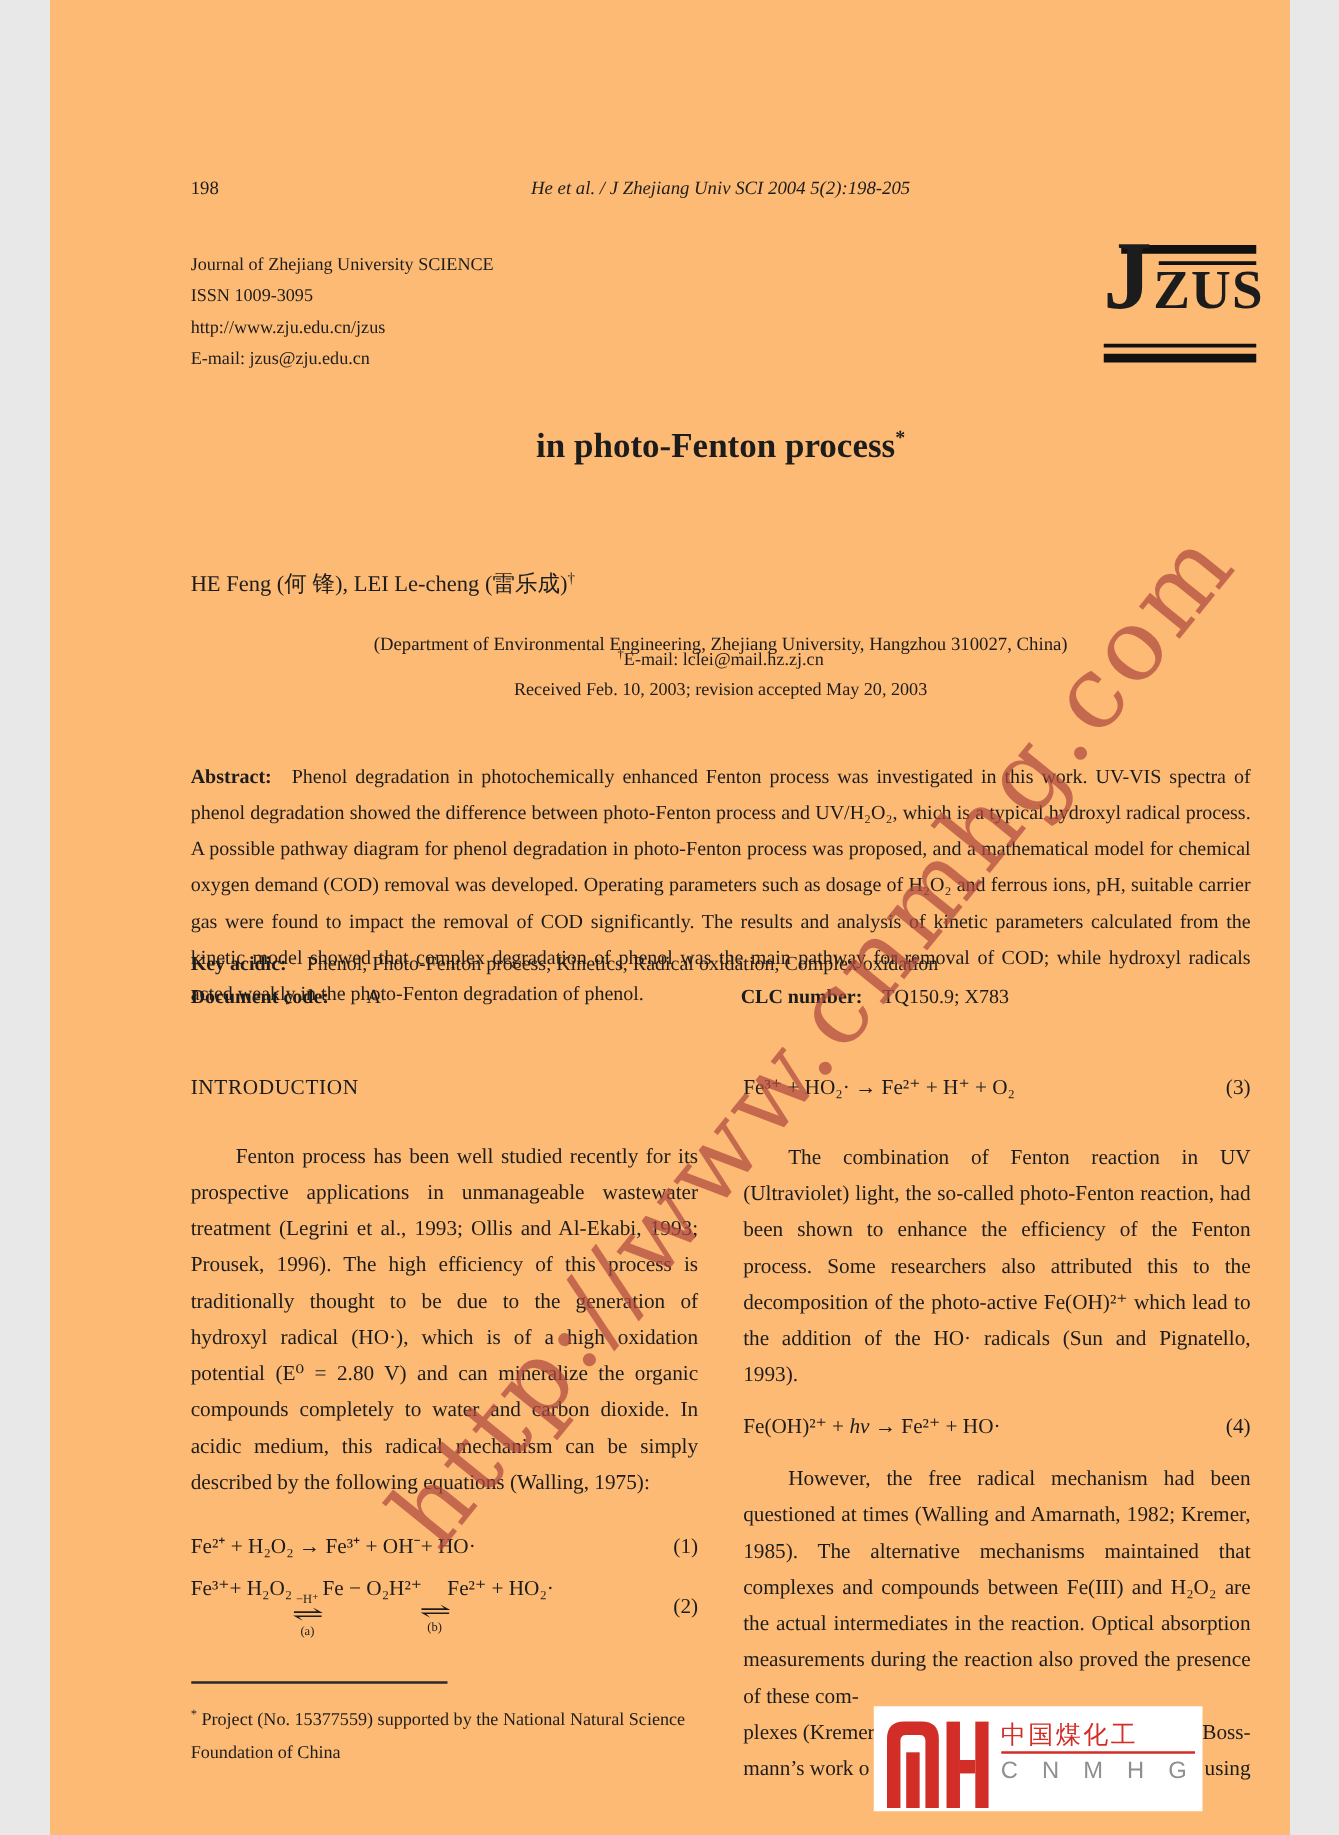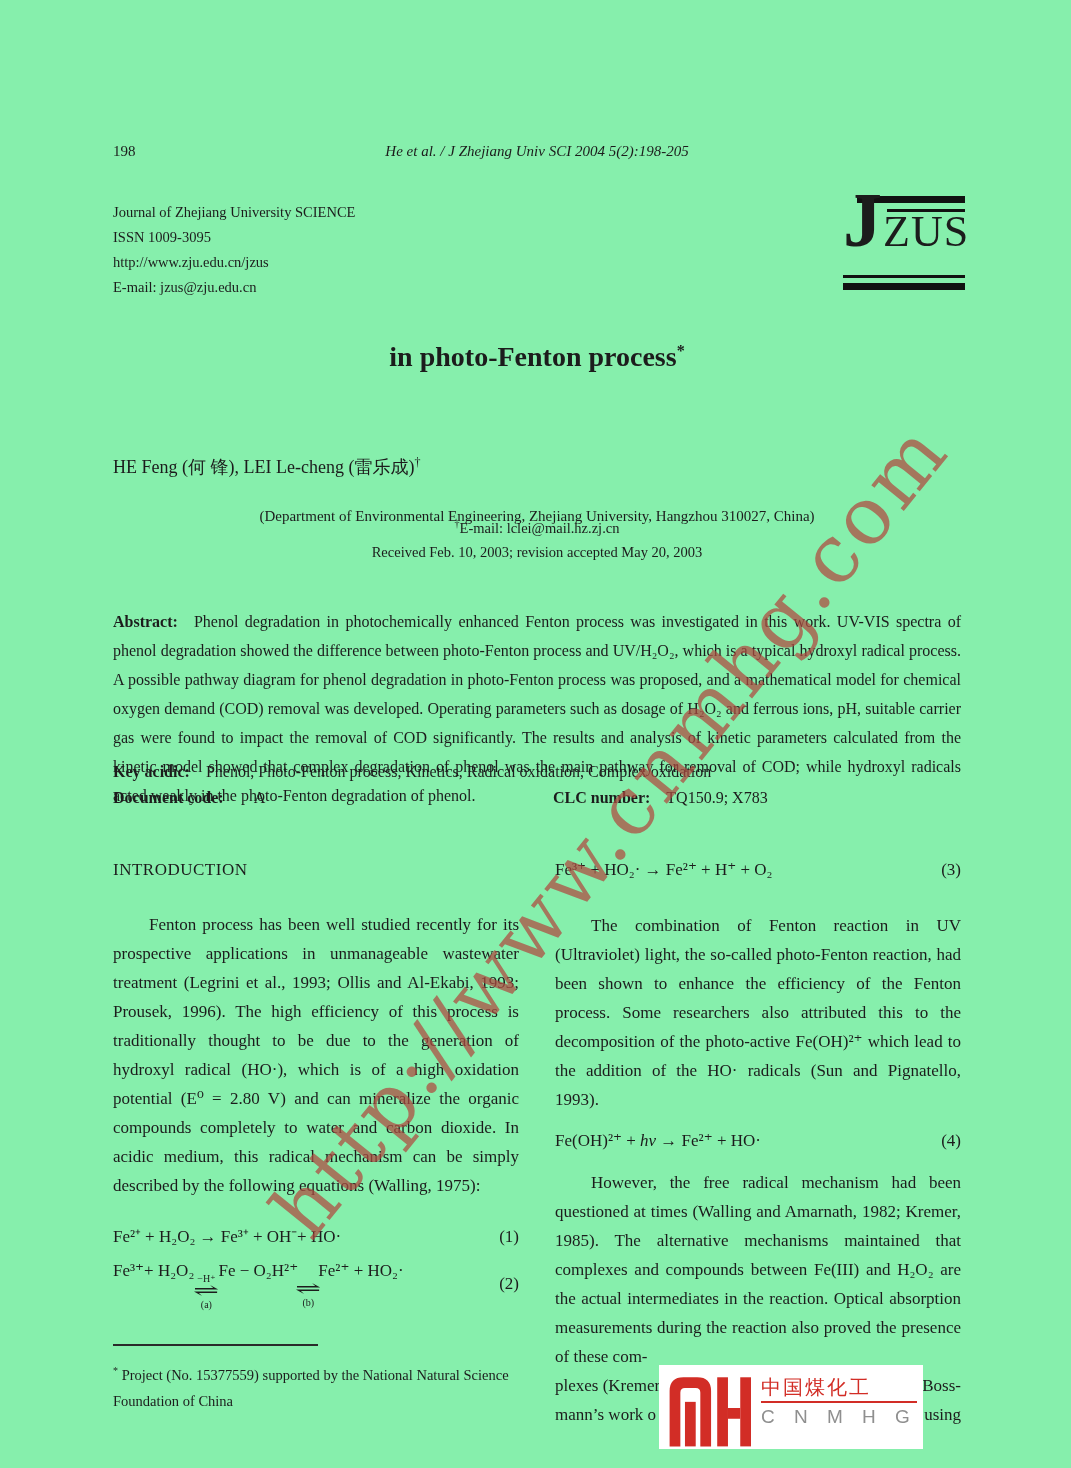--- a/index.html
+++ b/index.html
@@ -1,36 +1,36 @@
 <!DOCTYPE html>
 <html><head>
 <meta charset="utf-8">
 <style>
   html,body{margin:0;padding:0;background:#e8e8e8;}
   .page{
-    position:relative; width:1071px; height:1468px; background:#86efac;
+    position:relative; width:992px; height:1468px; background:#fdba74;
     font-family:"Liberation Serif","DejaVu Serif",serif; color:#1c1c1c;
     overflow:hidden; margin:0 auto;
   }
   .content{position:absolute; left:113px; top:0; width:848px;}
 
   
   .running-header{position:absolute; top:143px; left:0; width:100%; font-size:15px;}
   .pageno{position:absolute; left:0; top:0;}
   .runhead{display:block; text-align:center; font-style:italic;}
 
   
   .jinfo{position:absolute; top:200px; left:0; font-size:14.5px; line-height:25px;}
 
   
   .jzus{position:absolute; top:193px; left:730px; width:122px; height:97px;}
   .jzus .bar-top{position:absolute; top:3px; left:14px; right:0; height:7px; background:#111;}
   .jzus .line-top{position:absolute; top:16px; left:44px; right:0; height:3px; background:#111;}
   .jzus .jz-j{position:absolute; left:0px; top:-12px; font-size:78px; font-weight:bold; line-height:1;}
-  .jzus .jz-zus{position:absolute; left:40px; top:17px; font-size:44px; font-weight:normal; line-height:1; letter-spacing:1px;}
+  .jzus .jz-zus{position:absolute; left:40px; top:17px; font-size:44px; font-weight:bold; line-height:1; letter-spacing:1px;}
   .jzus .line-bot{position:absolute; bottom:12px; left:0; right:0; height:3px; background:#111;}
   .jzus .bar-bot{position:absolute; bottom:0px; left:0; right:0; height:7px; background:#111;}
 
   
   .title{position:absolute; top:327px; left:0; width:100%; text-align:center;
          font-size:28px; font-weight:bold; line-height:47px;}
   .title sup{font-size:16px;}
   .authors{position:absolute; top:455px; width:100%; font-size:18px;}
   .authors sup{font-size:12px;}
   .affil{position:absolute; top:508px; width:100%; text-align:center; font-size:15px;}

